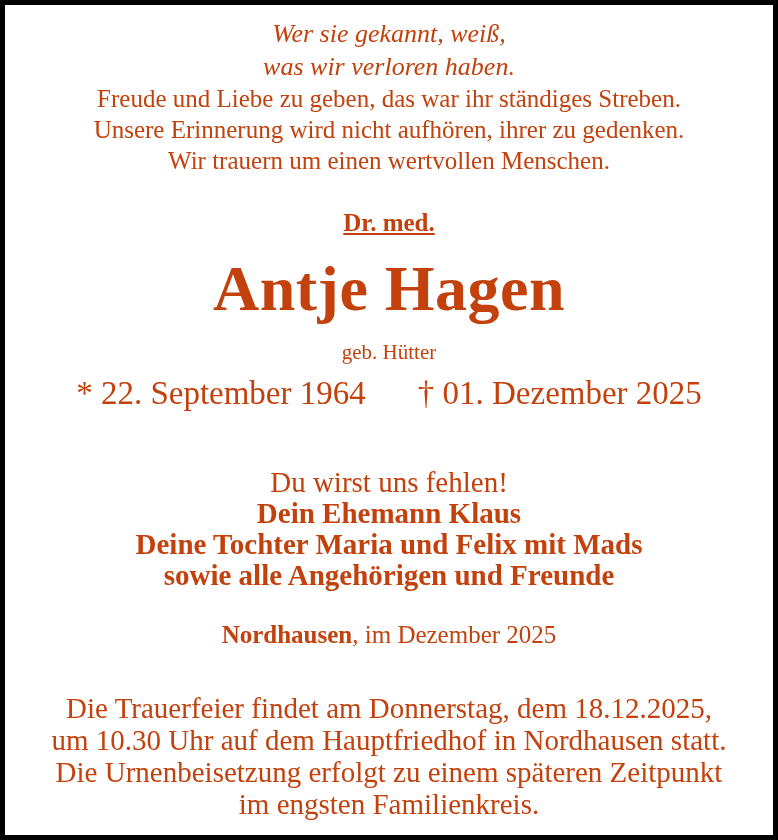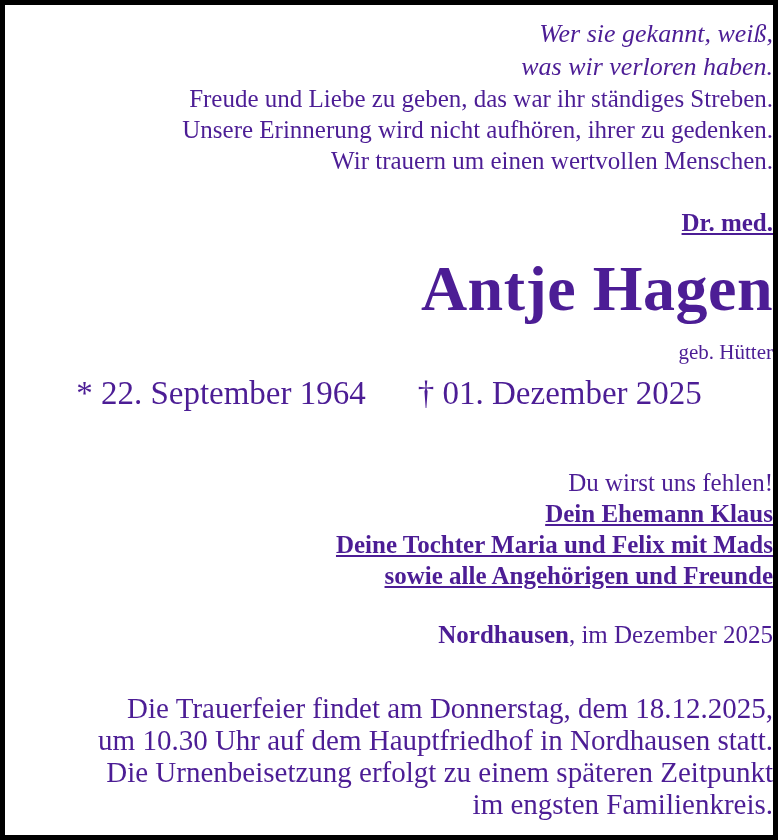--- a/index.html
+++ b/index.html
@@ -6,23 +6,23 @@
   html, body {
     width: 778px;
     height: 840px;
     background: #ffffff;
   }
   .notice {
     width: 778px;
     height: 840px;
     border: 5px solid #000000;
     background: #ffffff;
-    color: #4c1d95;
+    color: #c2410c;
     font-family: "Liberation Serif", "DejaVu Serif", serif;
-    text-align: right;
+    text-align: center;
     overflow: hidden;
   }
   .epigraph {
     margin-top: 12px;
     font-style: italic;
     font-size: 26px;
     line-height: 33px;
   }
   .intro {
     font-size: 25px;
@@ -50,24 +50,24 @@
   .dates {
     margin-top: 10px;
     font-size: 33px;
     line-height: 31px;
     display: flex;
     justify-content: center;
     gap: 52px;
   }
   .mourners {
     margin-top: 58px;
-    font-size: 25px;
+    font-size: 29px;
     line-height: 31px;
   }
-  .mourners .bold-line { font-weight: bold; text-decoration: underline; }
+  .mourners .bold-line { font-weight: bold; }
   .dateline {
     margin-top: 28px;
     font-size: 25px;
     line-height: 31px;
   }
   .dateline .city { font-weight: bold; }
   .funeral {
     margin-top: 42px;
     font-size: 29px;
     line-height: 32px;

